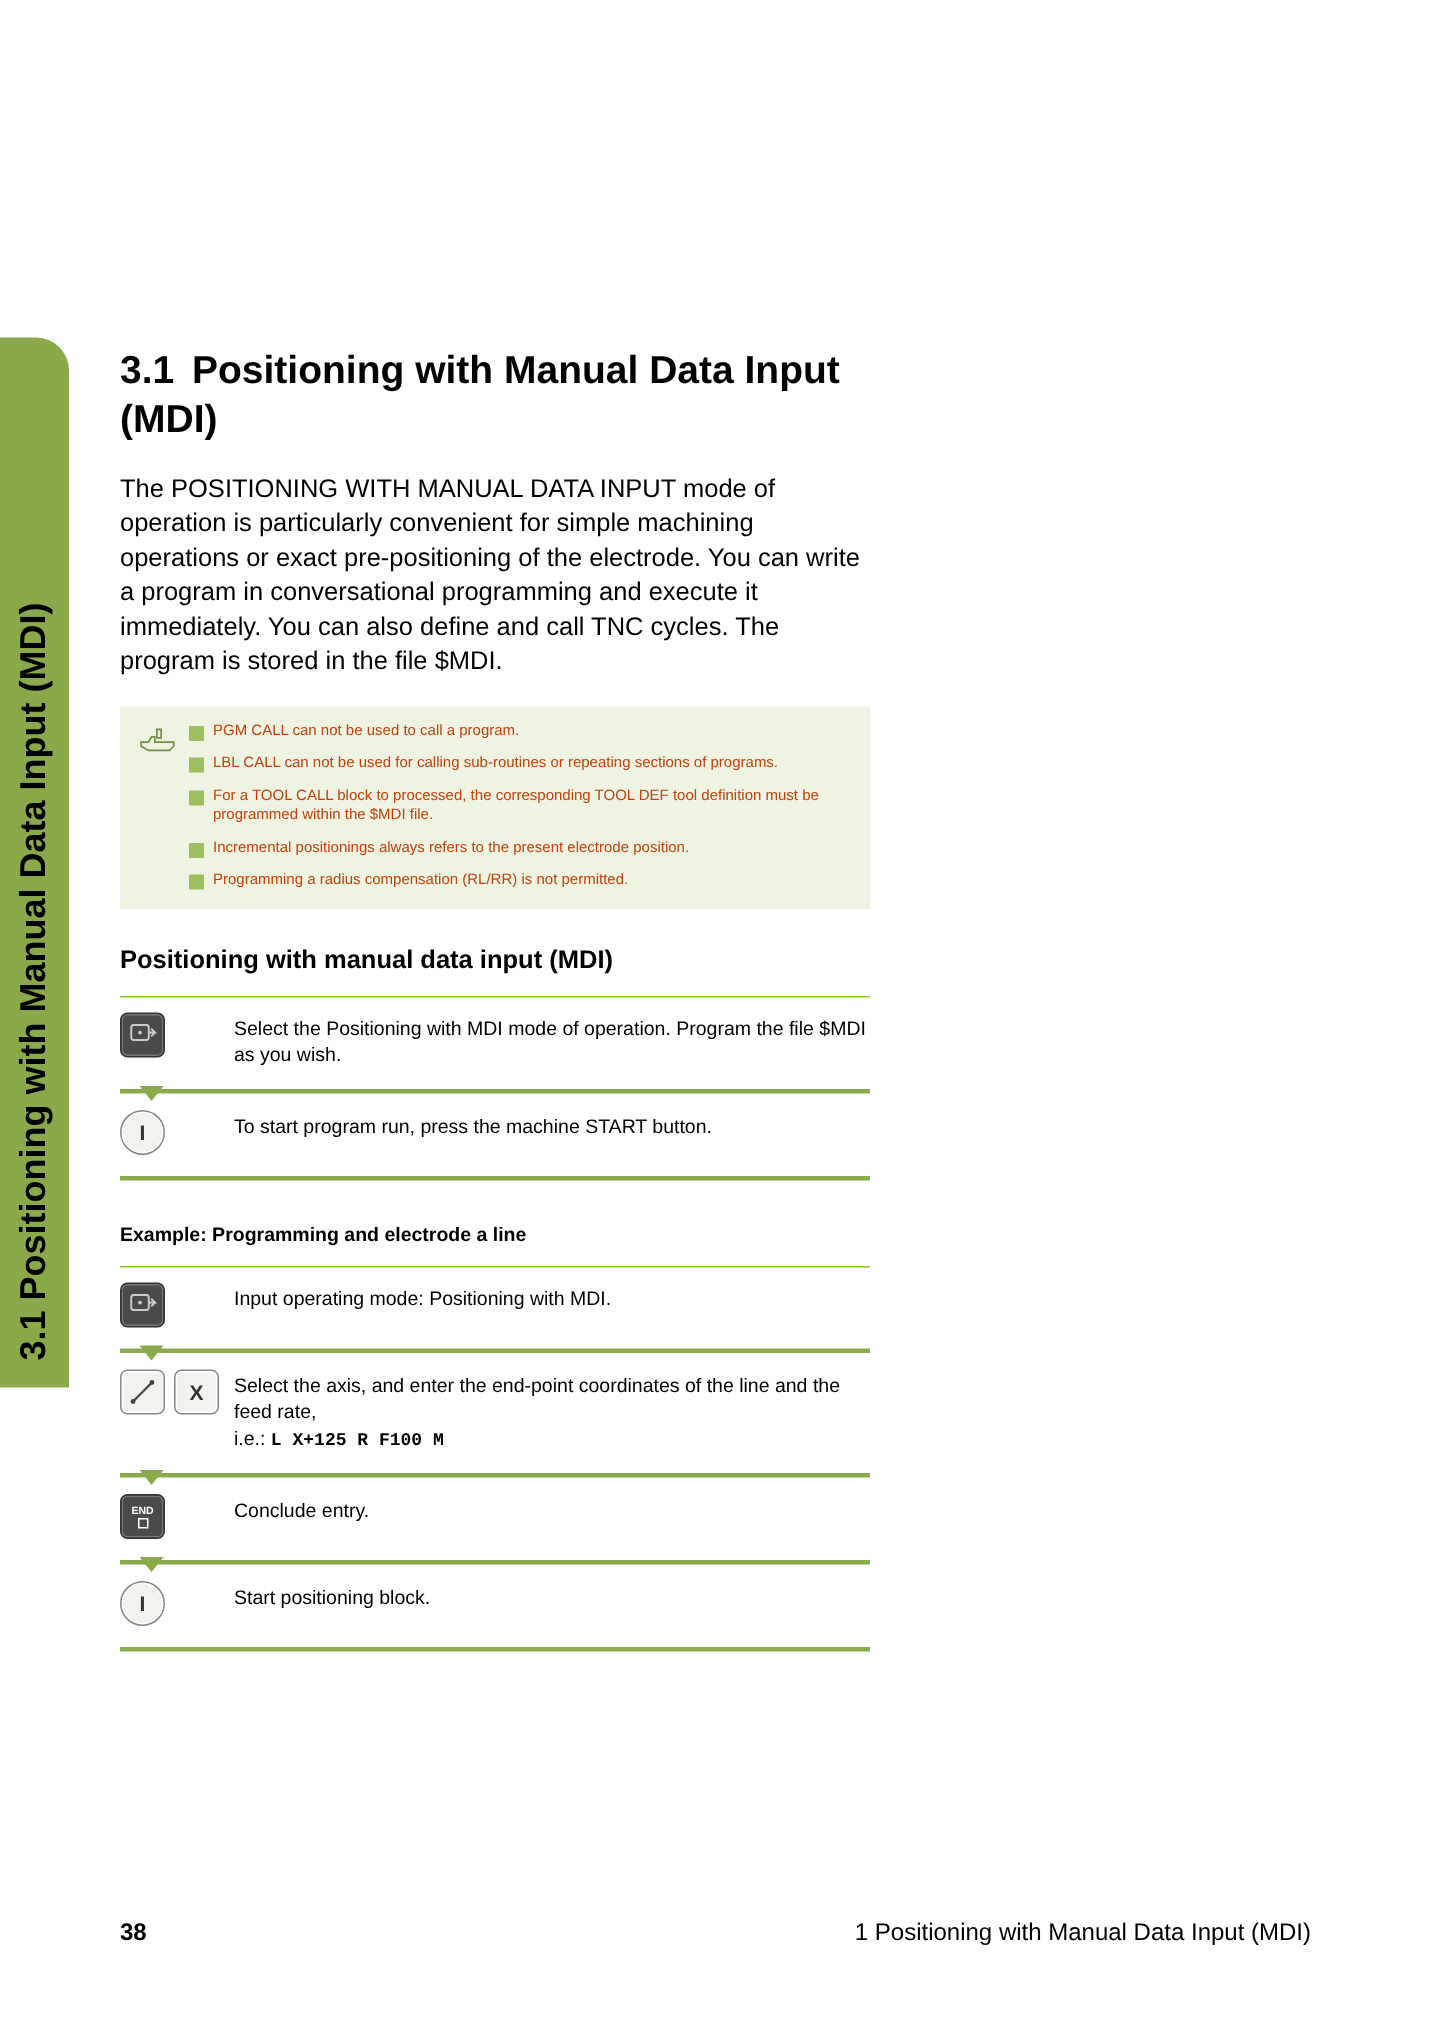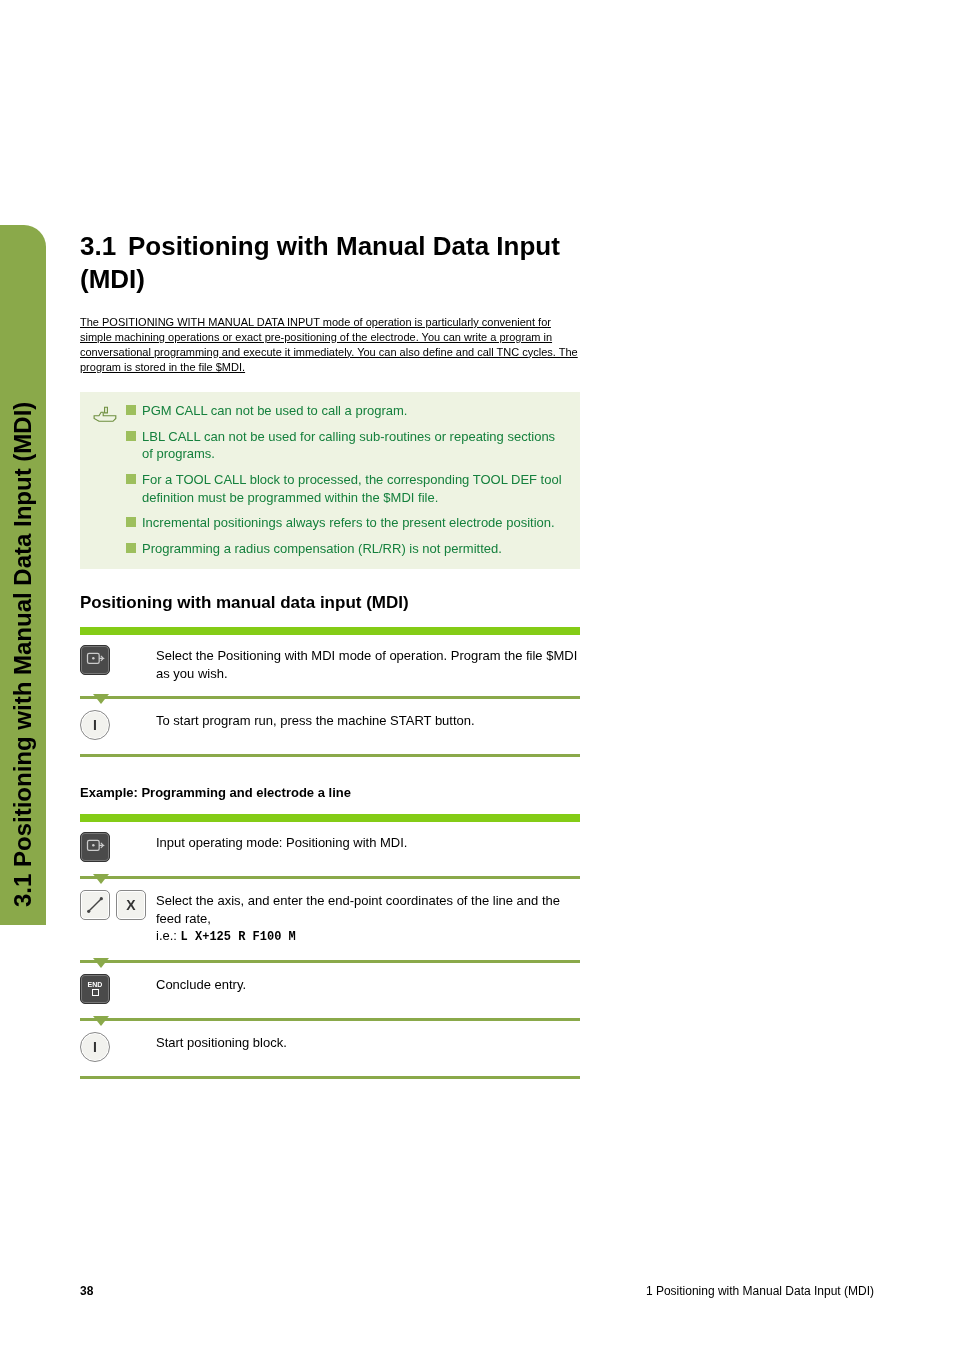--- a/index.html
+++ b/index.html
@@ -54,47 +54,46 @@
     font-weight: bold;
     line-height: 1.25;
     margin-bottom: 20px;
     width: 500px;
   }
   .heading .num {
     display: inline-block;
     width: 48px;
   }
   .intro {
-    font-size: 11px;
+    font-size: 17px;
     line-height: 1.35;
     margin-bottom: 18px;
     width: 500px;
-    text-decoration: underline;
   }
   .info-box {
     display: flex;
     width: 500px;
     background: #eef3e2;
     padding: 10px 14px 12px 6px;
     margin-bottom: 24px;
   }
   .info-icon {
     width: 40px;
     flex-shrink: 0;
     padding-top: 2px;
     text-align: center;
   }
   .info-icon svg {
     width: 28px;
     height: 22px;
   }
   .info-list {
     flex: 1;
-    color: #15803d;
-    font-size: 13px;
+    color: #c2410c;
+    font-size: 10px;
     line-height: 1.35;
   }
   .info-list .li {
     display: flex;
     margin-bottom: 8px;
   }
   .info-list .li:last-child {
     margin-bottom: 0;
   }
   .info-list .bullet {
@@ -105,21 +104,21 @@
     margin-top: 3px;
     flex-shrink: 0;
   }
   h2.subheading {
     font-size: 17px;
     font-weight: bold;
     margin-bottom: 14px;
   }
   .step-block {
     width: 500px;
-    border-top: 8px solid #84cc16;
+    border-top: 1px solid #84cc16;
     padding: 10px 0 14px 0;
     display: flex;
     align-items: flex-start;
   }
   .step-block.with-arrow {
     border-top: none;
     position: relative;
     padding-top: 14px;
   }
   .step-block.with-arrow::before {
@@ -212,21 +211,21 @@
     font-weight: bold;
     font-size: 12px;
   }
   .footer {
     position: absolute;
     left: 80px;
     bottom: 50px;
     right: 80px;
     display: flex;
     justify-content: space-between;
-    font-size: 12px;
+    font-size: 16px;
   }
   .page-num {
     font-weight: bold;
   }
   
   .mdi-icon svg { width:22px; height:20px; }
   .end-icon { flex-direction: column; line-height:1; }
   .end-icon .t { font-size:7px; }
   .end-icon .sq { width:7px; height:7px; border:1px solid #fff; margin-top:1px;}
   .line-icon svg { width:18px; height:18px; }

